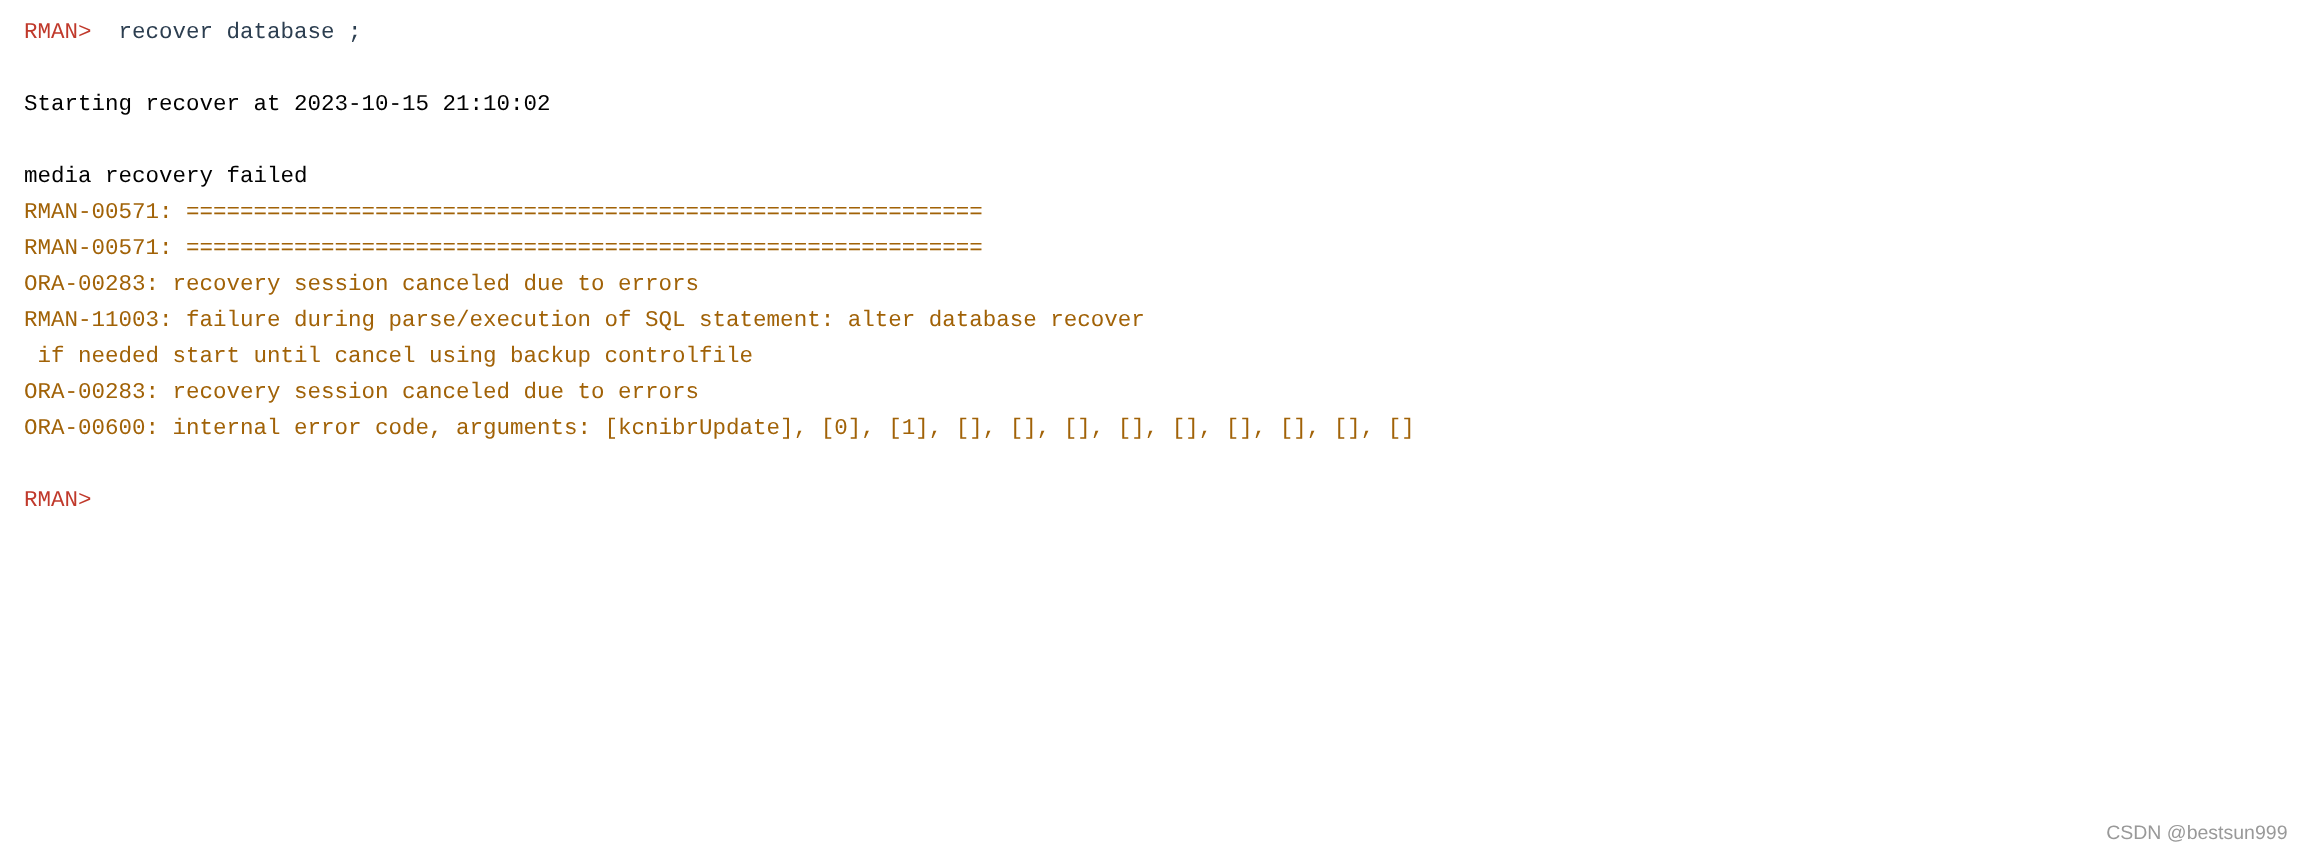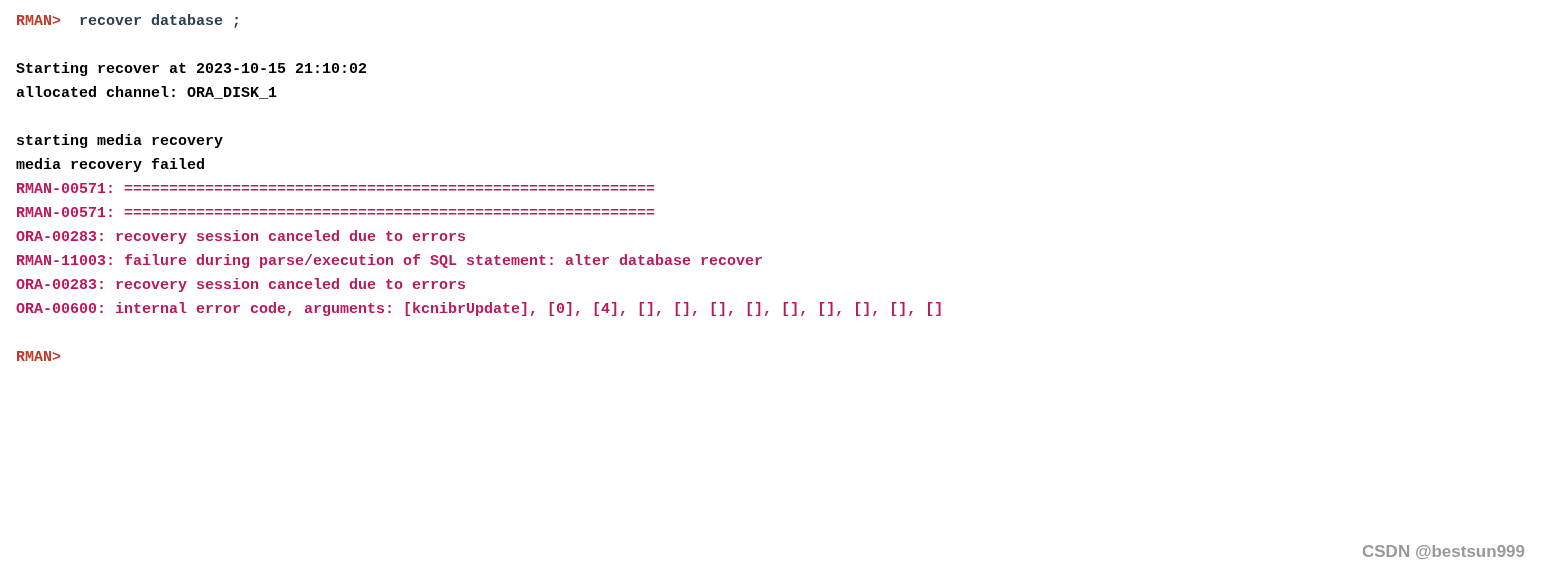--- a/index.html
+++ b/index.html
@@ -1,19 +1,18 @@
 <!DOCTYPE html>
 <html><head>
   <meta charset="utf-8">
   <style>
     * {
       margin: 0;
       padding: 0;
       box-sizing: border-box;
-      font-weight: bold;
     }
 
     body {
       background-color: #ffffff;
       font-family: 'Courier New', Courier, monospace;
       font-size: 15px;
       width: 1541px;
       min-height: 572px;
       padding: 10px 16px 16px 16px;
       position: relative;
@@ -34,59 +33,58 @@
 
     .color-command {
       color: #2c3e50;
     }
 
     .color-info {
       color: #000000;
     }
 
     .color-error {
-      color: #be185d;
+      color: #a16207;
     }
 
     .blank-line {
       display: block;
       height: 1.6em;
     }
 
     .watermark {
       position: absolute;
       bottom: 10px;
       right: 16px;
       color: #999999;
-      font-size: 17px;
+      font-size: 13px;
       font-family: Arial, sans-serif;
     }
   </style>
 </head>
 <body>
 
 <div class="terminal-content">
 
   <span class="line"><span class="color-prompt">RMAN&gt;</span><span class="color-command">  recover database ;</span></span>
 
   <span class="blank-line"></span>
 
   <span class="line color-info">Starting recover at 2023-10-15 21:10:02</span>
-  <span class="line color-info">allocated channel: ORA_DISK_1</span>
 
   <span class="blank-line"></span>
 
-  <span class="line color-info">starting media recovery</span>
   <span class="line color-info">media recovery failed</span>
   <span class="line color-error">RMAN-00571: ===========================================================</span>
   <span class="line color-error">RMAN-00571: ===========================================================</span>
   <span class="line color-error">ORA-00283: recovery session canceled due to errors</span>
   <span class="line color-error">RMAN-11003: failure during parse/execution of SQL statement: alter database recover</span>
+  <span class="line color-error"> if needed start until cancel using backup controlfile</span>
   <span class="line color-error">ORA-00283: recovery session canceled due to errors</span>
-  <span class="line color-error">ORA-00600: internal error code, arguments: [kcnibrUpdate], [0], [4], [], [], [], [], [], [], [], [], []</span>
+  <span class="line color-error">ORA-00600: internal error code, arguments: [kcnibrUpdate], [0], [1], [], [], [], [], [], [], [], [], []</span>
 
   <span class="blank-line"></span>
 
   <span class="line color-prompt">RMAN&gt;</span>
 
 </div>
 
 <div class="watermark">CSDN @bestsun999</div>
 
 </body></html>

